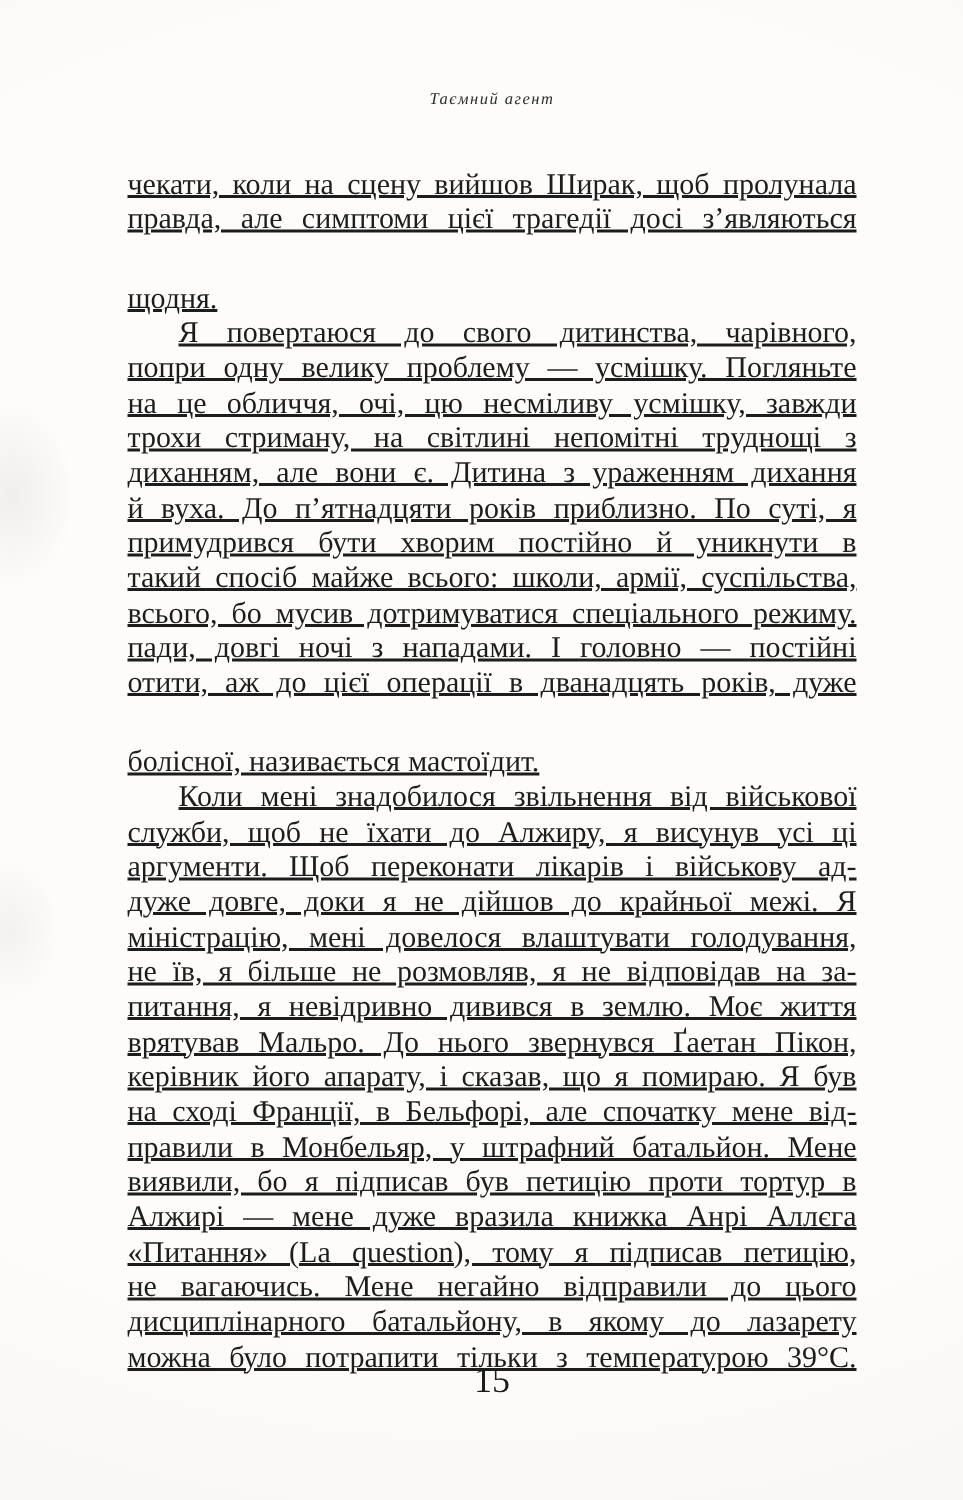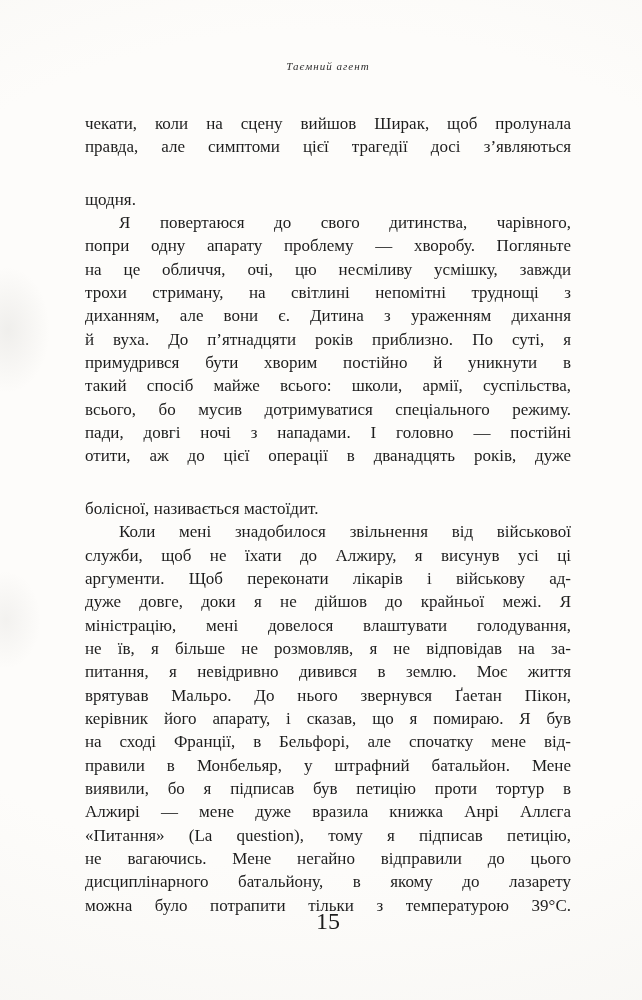--- a/index.html
+++ b/index.html
@@ -29,21 +29,22 @@
     font-style: italic;
     font-size: 11px;
     letter-spacing: 1px;
     color: var(--header-ink, #2e2e2e);
   }
   .body-text {
     position: absolute;
     top: 112px;
     left: 85px;
     width: 486px;
-    font-size: 17px;
+    font-size: 20px;
+    text-decoration: underline;
   }
   .body-text .line {
     line-height: 23.35px;
     text-align: justify;
     text-align-last: justify;
     word-spacing: 0.02em;
   }
   .body-text .line.last {
     text-align-last: left;
     margin-top: 29px;
@@ -65,21 +66,21 @@
 <body>
 
 <div class="page" style="--paper: #fdfcfa; --ink: #1d1d1d; --header-ink: #2e2e2e;">
   <div class="running-header">Таємний агент</div>
 
   <div class="body-text">
       <div class="line">чекати, коли на сцену вийшов Ширак, щоб пролунала</div>
       <div class="line">правда, але симптоми цієї трагедії досі з’являються</div>
       <div class="line last">щодня.</div>
       <div class="line indent">Я повертаюся до свого дитинства, чарівного,</div>
-      <div class="line">попри одну апарату проблему — хворобу. Погляньте</div>
+      <div class="line">попри одну велику проблему — усмішку. Погляньте</div>
       <div class="line">на це обличчя, очі, цю несміливу усмішку, завжди</div>
       <div class="line">трохи стриману, на світлині непомітні труднощі з</div>
       <div class="line">диханням, але вони є. Дитина з ураженням дихання</div>
       <div class="line">й вуха. До п’ятнадцяти років приблизно. По суті, я</div>
       <div class="line">примудрився бути хворим постійно й уникнути в</div>
       <div class="line">такий спосіб майже всього: школи, армії, суспільства,</div>
       <div class="line">всього, бо мусив дотримуватися спеціального режиму.</div>
       <div class="line">пади, довгі ночі з нападами. І головно — постійні</div>
       <div class="line">отити, аж до цієї операції в дванадцять років, дуже</div>
       <div class="line last">болісної, називається мастоїдит.</div>

